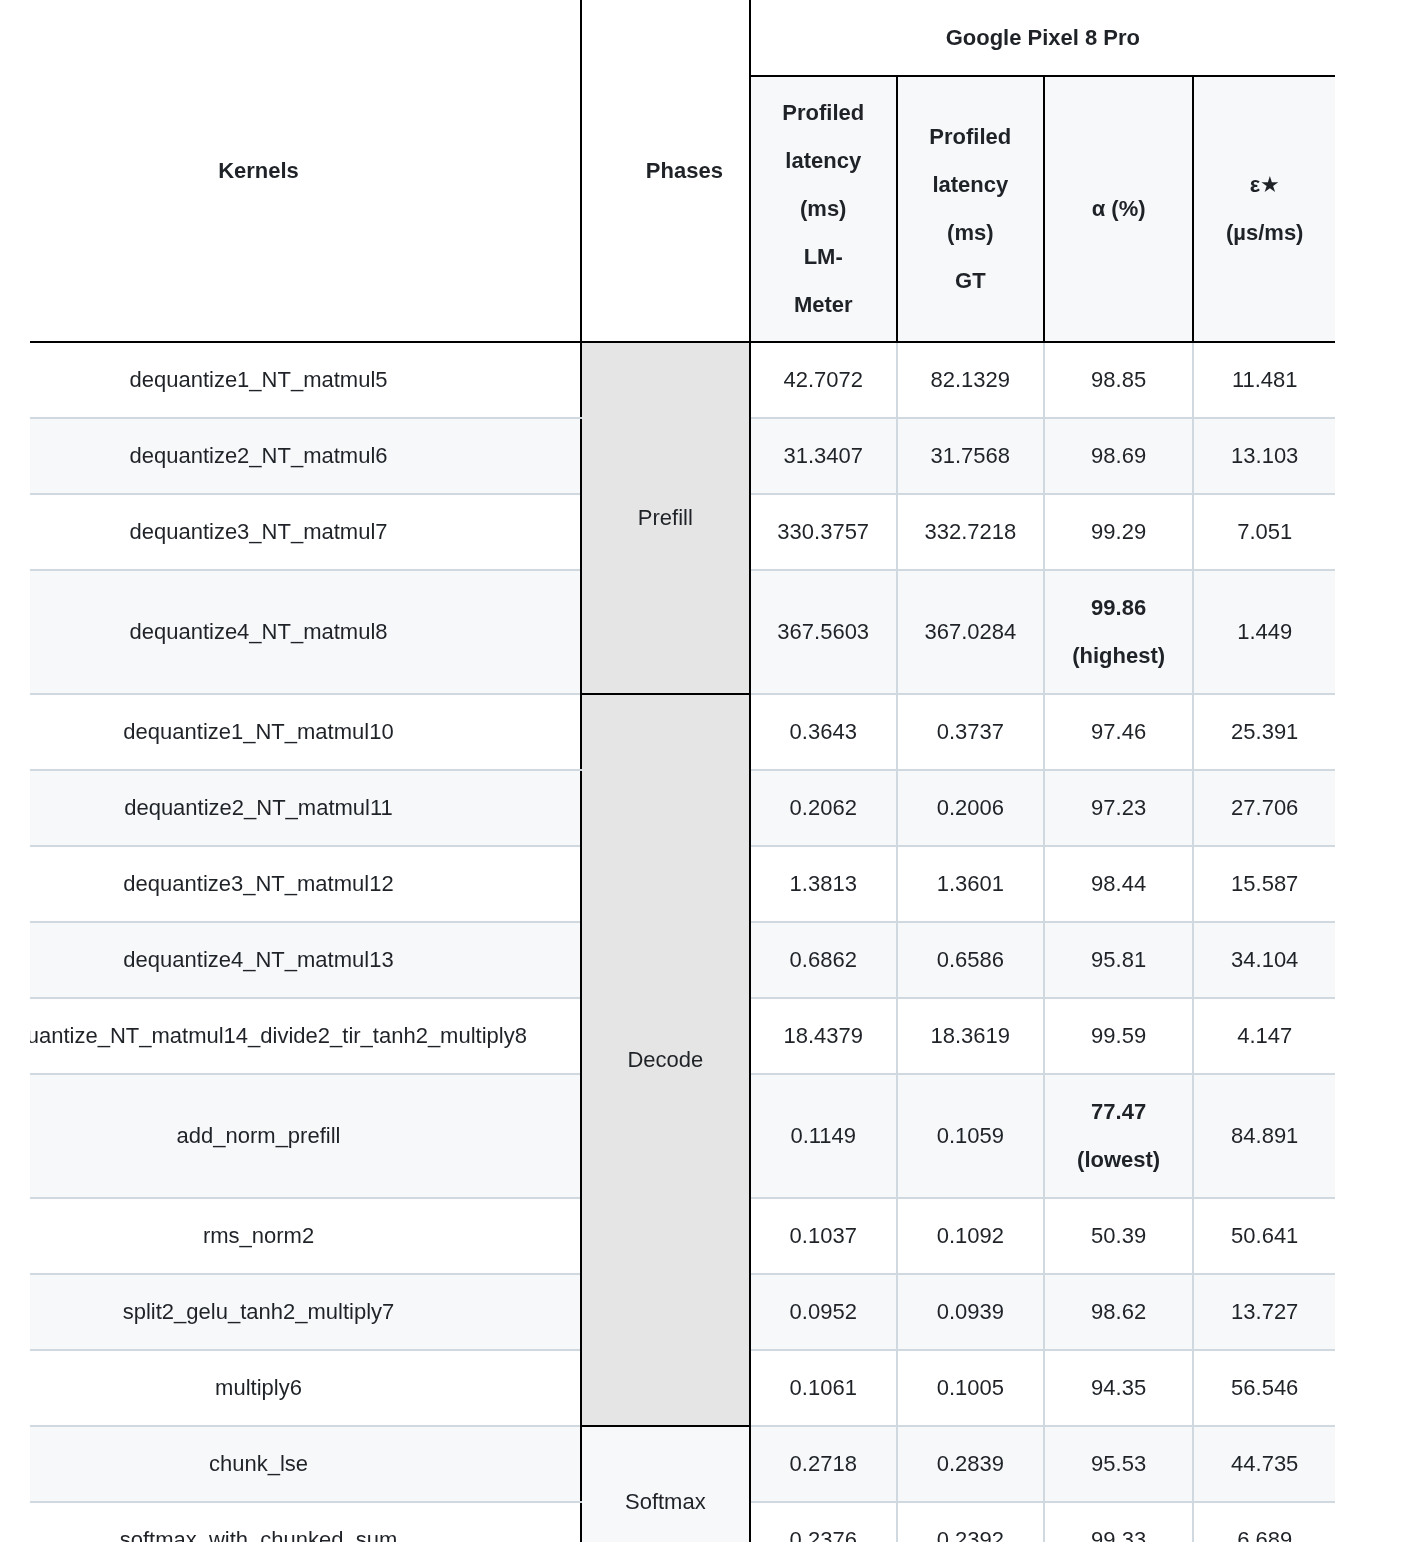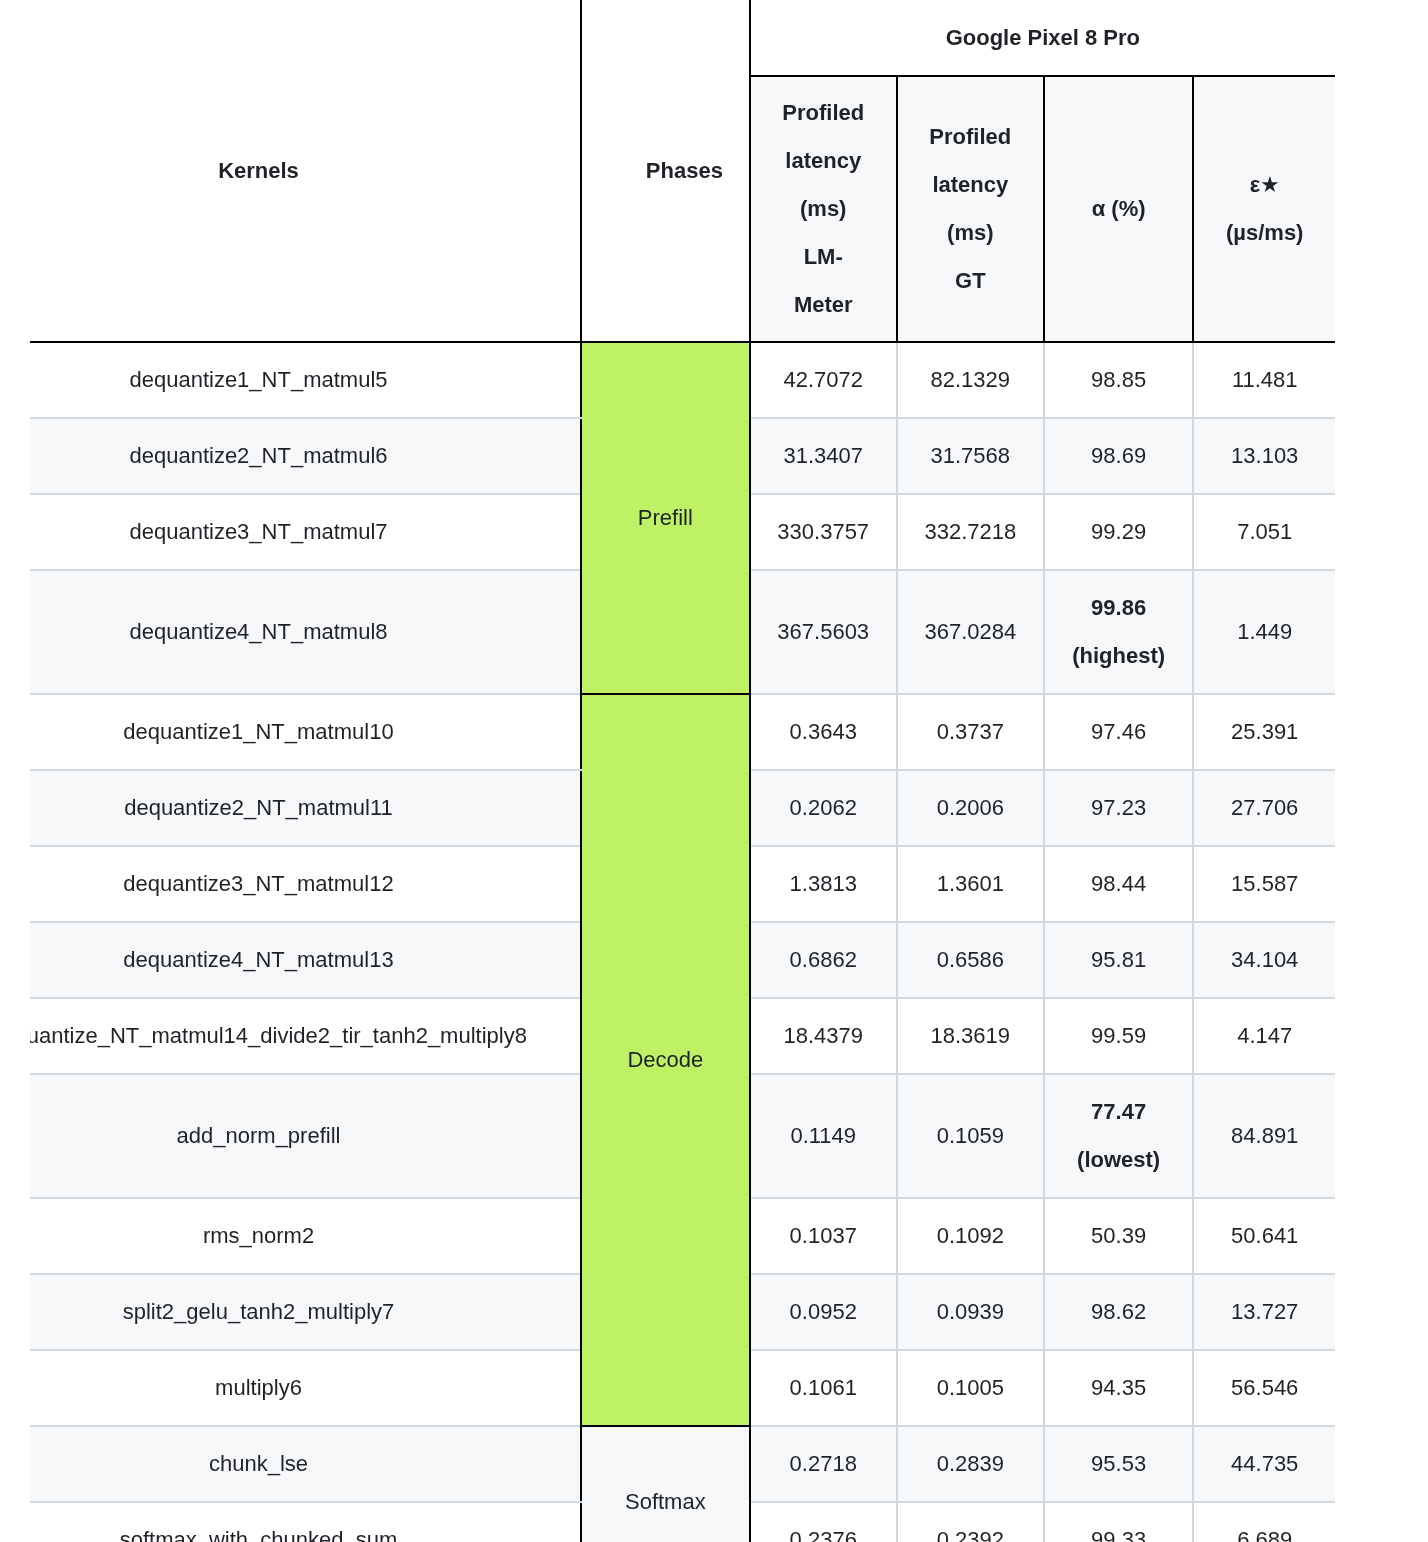--- a/index.html
+++ b/index.html
@@ -18,21 +18,21 @@
   thead tr.r1 th { height: 76px; padding: 0 6px; }
   thead tr.r1 th.kernel-h, thead tr.r1 th.phase-h { height: 335px; }
   thead tr.r1 th.phase-h { border-left: 2px solid #000; border-right: 2px solid #000; padding-left: 44px; }
   thead tr.r1 th.device-h { border-bottom: 2px solid #000; }
   thead tr.r2 th { height: 266px; background: #f6f8fa; border-right: 2px solid #000; padding: 4px 6px; }
   thead tr.r2 th:last-child { border-right: none; }
   thead { border-bottom: 2px solid #000; }
   tbody td { height: 74px; border-bottom: 2px solid #d1d9e0; border-right: 2px solid #d1d9e0; }
   tbody tr.tall td { height: 122px; }
   tbody tr.alt td { background: #f6f8fa; }
-  tbody td.phase { background: #bef264; border: 2px solid #000; border-left-color: #000; }
+  tbody td.phase { background: #e5e5e5; border: 2px solid #000; border-left-color: #000; }
   tbody td.phase.softmax { background: #f6f8fa; }
   tbody td.kernel { white-space: nowrap; overflow: hidden; border-right: none; }
   tbody td.eps { border-right: none; margin-top: 36px; }
   .bold-val { font-weight: bold; }
 </style>
 </head>
 <body>
 
 <div class="viewport">
 <table>

